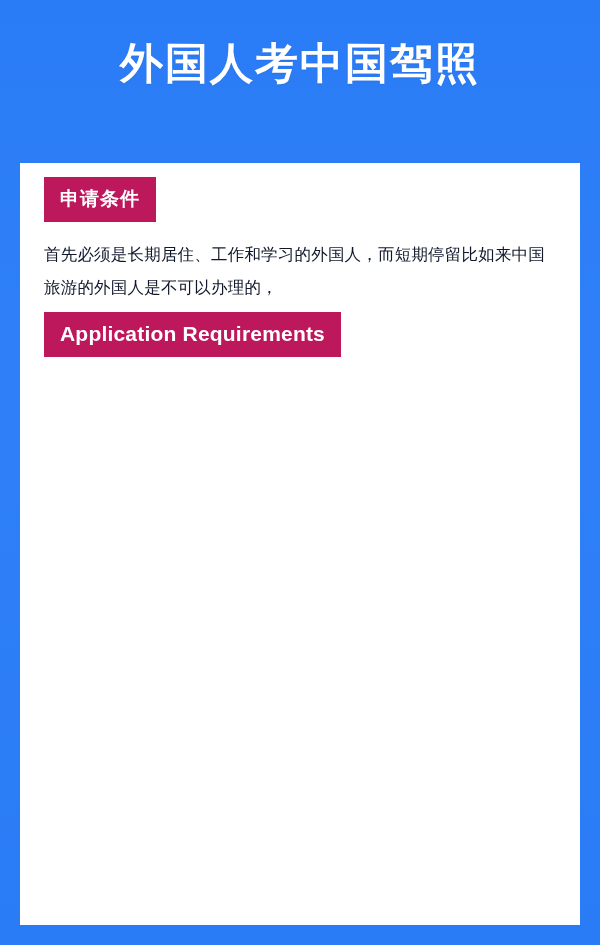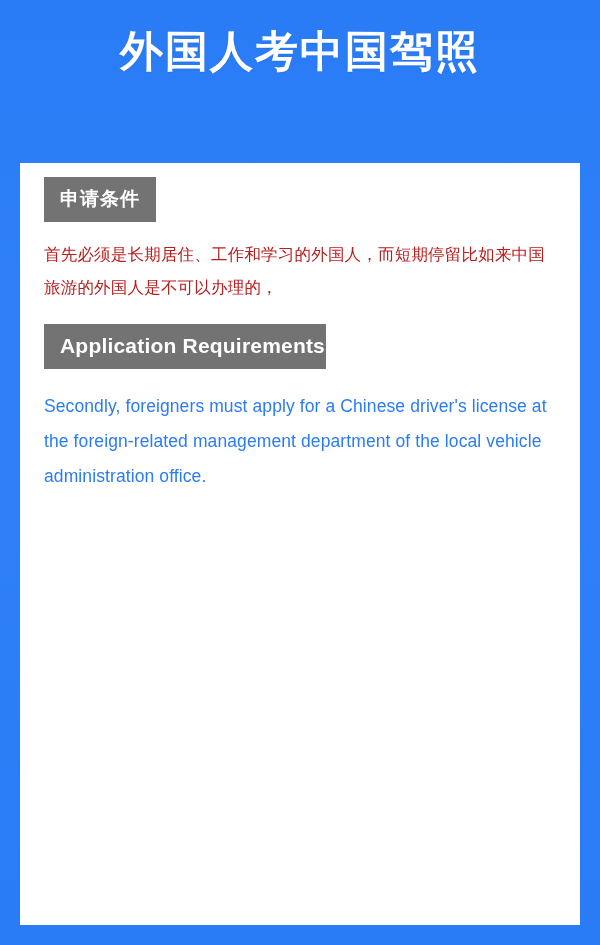--- a/index.html
+++ b/index.html
@@ -23,21 +23,21 @@
   .header {
     padding: 26px 20px 0 20px;
     text-align: center;
   }
   .title-cn {
     color: #ffffff;
     font-size: 43px;
     font-weight: bold;
     letter-spacing: 2px;
     line-height: 1.18;
-    margin: 0;
+    margin: 12px;
     text-shadow: 0 1px 2px rgba(0,0,0,0.08);
   }
   .title-en {
     color: #ffffff;
     font-size: 20.5px;
     font-weight: bold;
     margin: 14px 0 0 0;
     line-height: 1.25;
     letter-spacing: 0.1px;
   }
@@ -49,40 +49,40 @@
     height: 762px;
     background: #ffffff;
     box-sizing: border-box;
     padding: 0;
   }
   .card-inner {
     padding: 0 24px;
   }
   .chip {
     display: inline-block;
-    background: #737373;
+    background: #be185d;
     color: #ffffff;
     font-weight: bold;
     box-sizing: border-box;
     text-align: right;
   }
   .chip-cn {
     margin-top: 14px;
     padding: 9px 16px 10px 16px;
     font-size: 19px;
     letter-spacing: 1px;
   }
   .chip-en {
-    margin-top: 20px;
-    padding: 10px 1px 11px 16px;
+    margin-top: 8px;
+    padding: 10px 16px 11px 16px;
     font-size: 21px;
     letter-spacing: 0.2px;
   }
   .body-cn {
-    color: #b91c1c;
+    color: #0f172a;
     font-size: 16.5px;
     line-height: 2.0;
     margin: 16px 0 0 0;
     letter-spacing: 0.2px;
   }
   .body-cn p {
     margin: 0;
   }
   .body-en {
     color: #2a7cf6;
@@ -117,19 +117,18 @@
 
       <div class="body-cn">
         <p>首先必须是长期居住、工作和学习的外国人，而短期停留比如来中国旅游的外国人是不可以办理的，</p>
       </div>
 
       <div class="spacer-chip">
         <span class="chip chip-en">Application Requirements</span>
       </div>
 
       <div class="body-en">
-        <p>Secondly, foreigners must apply for a Chinese driver's license at the foreign-related management department of the local vehicle administration office.</p>
       </div>
 
     </div>
   </div>
 
 </div>
 
 </body></html>

